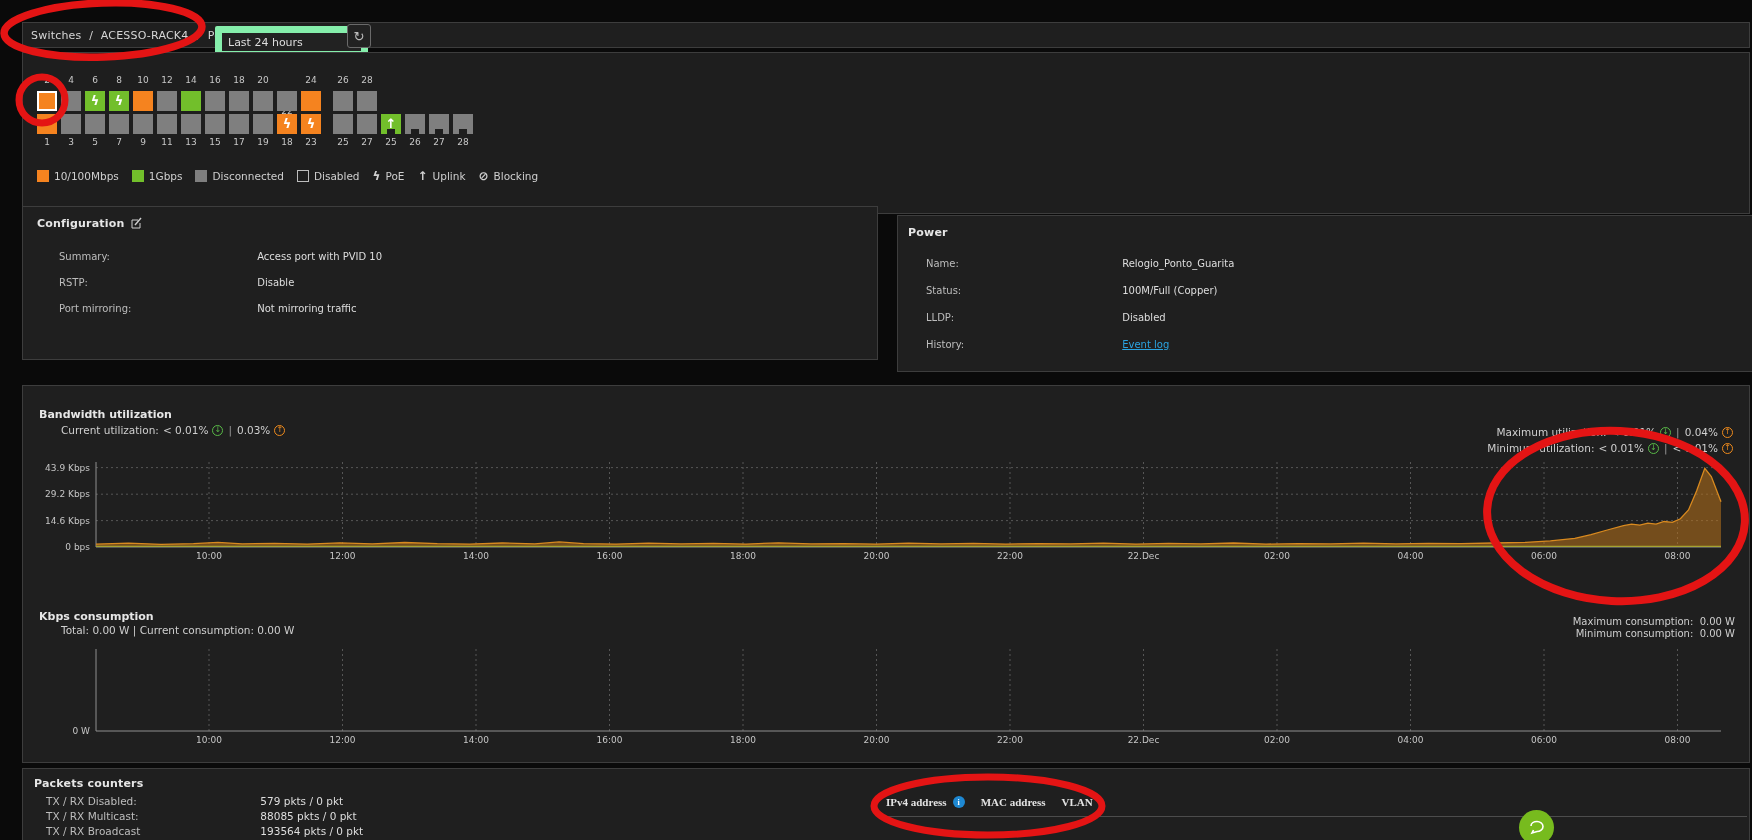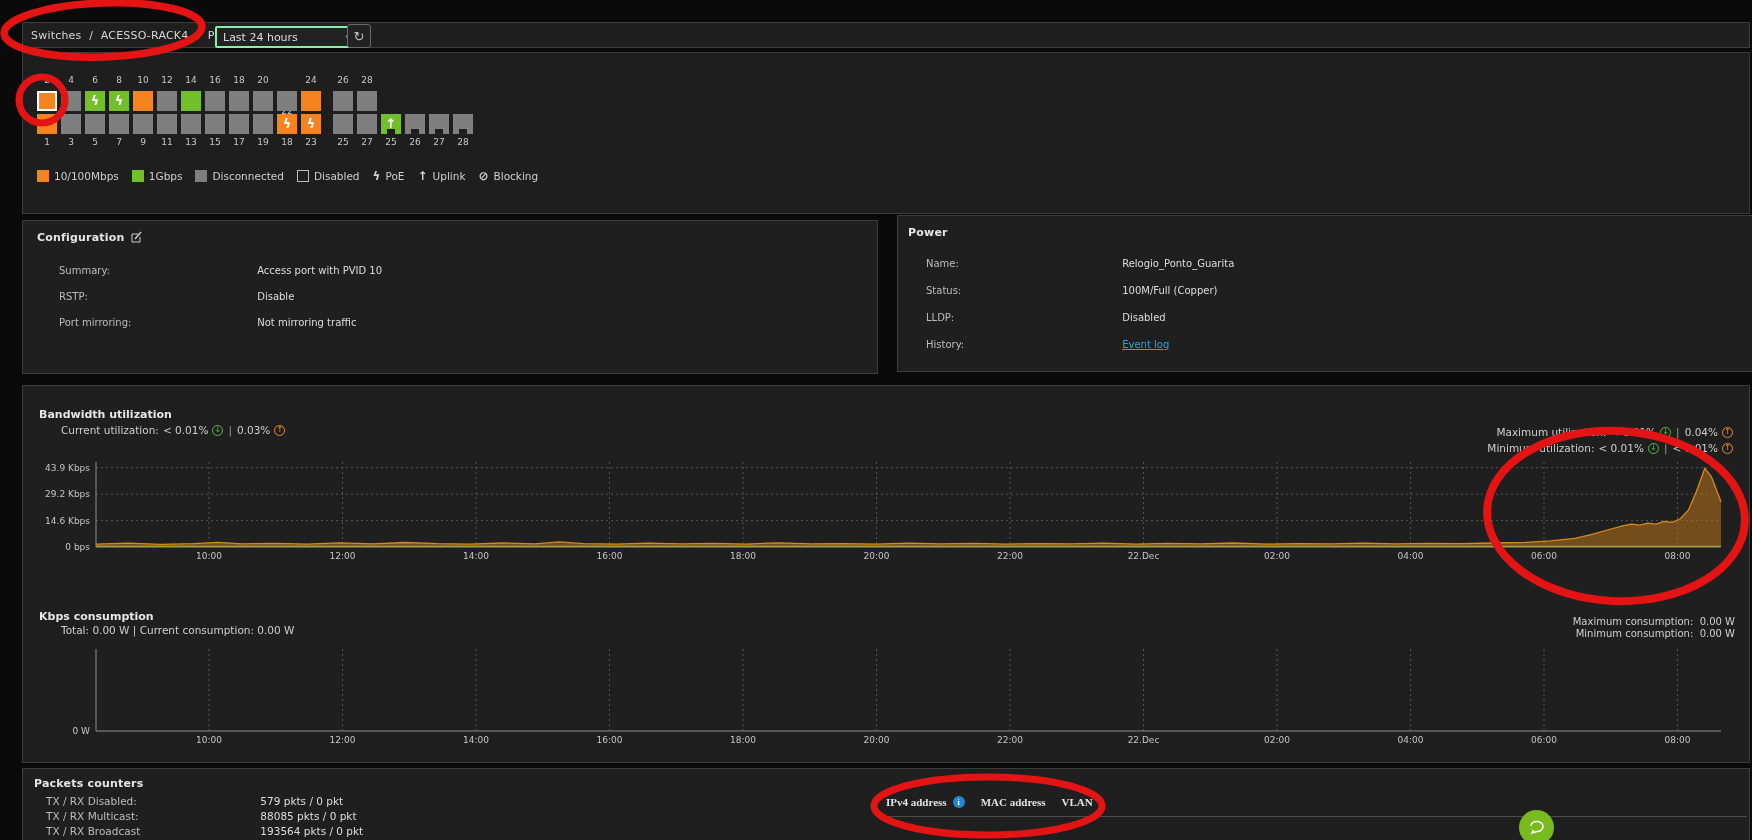--- a/index.html
+++ b/index.html
@@ -5,21 +5,21 @@
   html,body{margin:0;padding:0;background:#000;}
   .stage{position:relative;width:1752px;height:840px;overflow:hidden;background:#0a0a0a;
          font-family:"DejaVu Sans","Liberation Sans",sans-serif;color:#c9c9c9;font-size:11px;}
   .panel{position:absolute;background:#1f1f1f;border:1px solid #3d3d3d;box-sizing:border-box;}
 
   
   .topbar{left:22px;top:22px;width:1728px;height:26px;}
   .breadcrumb{position:absolute;left:8px;top:6px;font-size:11px;color:#d6d6d6;letter-spacing:.2px;}
   .breadcrumb span{margin-right:4px;}
   .crumb-link{cursor:pointer;}
-  .dropdown{position:absolute;left:192px;top:3px;width:127px;height:18px;border:2px solid #86efac;
+  .dropdown{position:absolute;left:192px;top:3px;width:127px;height:18px;border:7px solid #86efac;
             border-radius:2px;display:flex;align-items:center;justify-content:space-between;
             padding:0 6px;color:#ddd;background:#222;}
   .dropdown .caret{color:#9a9a9a;font-size:9px;}
   .refresh-btn{position:absolute;left:324px;top:1px;width:22px;height:22px;border:1px solid #6a6a6a;
                border-radius:3px;display:flex;align-items:center;justify-content:center;color:#bbb;
                font-size:13px;background:#222;}
 
   
   .ports-panel{left:22px;top:52px;width:1728px;height:162px;background:#1e1e1e;}
   .plabel{position:absolute;width:20px;text-align:center;font-size:9px;color:#c8c8c8;}
@@ -32,21 +32,21 @@
                font-size:13px;line-height:20px;}
   .port.sfp::after{content:"";position:absolute;bottom:0;left:6px;width:8px;height:5px;background:#1e1e1e;}
   .legend{position:absolute;left:14px;top:116px;display:flex;align-items:center;gap:13px;font-size:10.5px;color:#cfcfcf;}
   .lg-item{display:flex;align-items:center;gap:5px;}
   .sw{width:12px;height:12px;display:inline-block;}
   .sw-orange{background:#f5831f;} .sw-green{background:#72bf2b;} .sw-gray{background:#7f7f7f;}
   .sw-outline{background:#1e1e1e;border:1px solid #bdbdbd;box-sizing:border-box;}
   .lg-ic{color:#d0d0d0;font-weight:700;font-size:12px;}
 
   
-  .config-panel{left:22px;top:220px;width:856px;height:154px;}
+  .config-panel{left:22px;top:206px;width:856px;height:154px;}
   .status-panel{left:897px;top:215px;width:860px;height:157px;}
   .panel-title{position:absolute;font-size:11px;font-weight:700;color:#e6e6e6;letter-spacing:.2px;}
   .kv-row{position:absolute;font-size:10px;}
   .kv-label{color:#bdbdbd;}
   .kv-value{color:#dedede;}
   .edit-icon{display:inline-block;vertical-align:-2px;margin-left:5px;cursor:pointer;}
   .link{color:#2ba3e0;text-decoration:underline;cursor:pointer;}
 
   
   .charts-panel{left:22px;top:385px;width:1728px;height:378px;}

